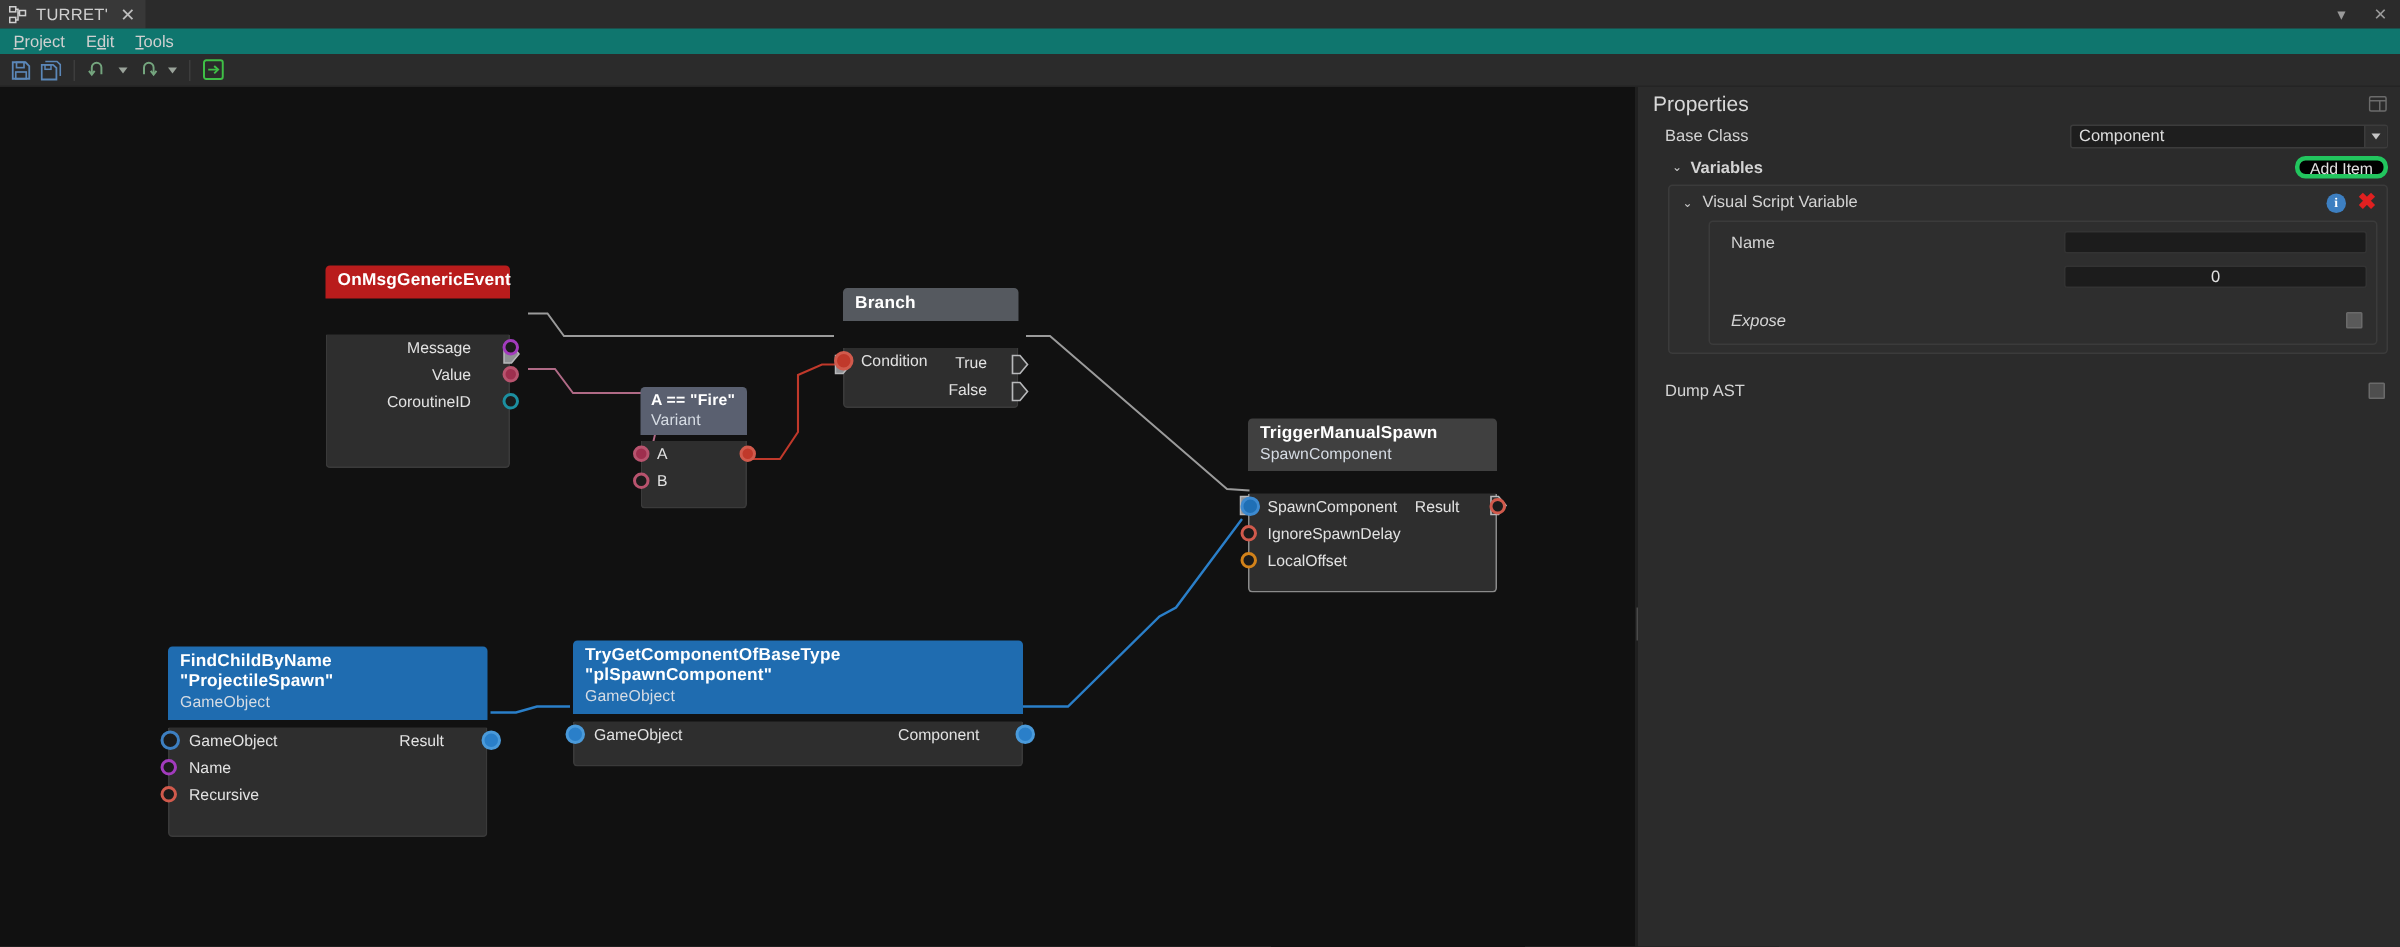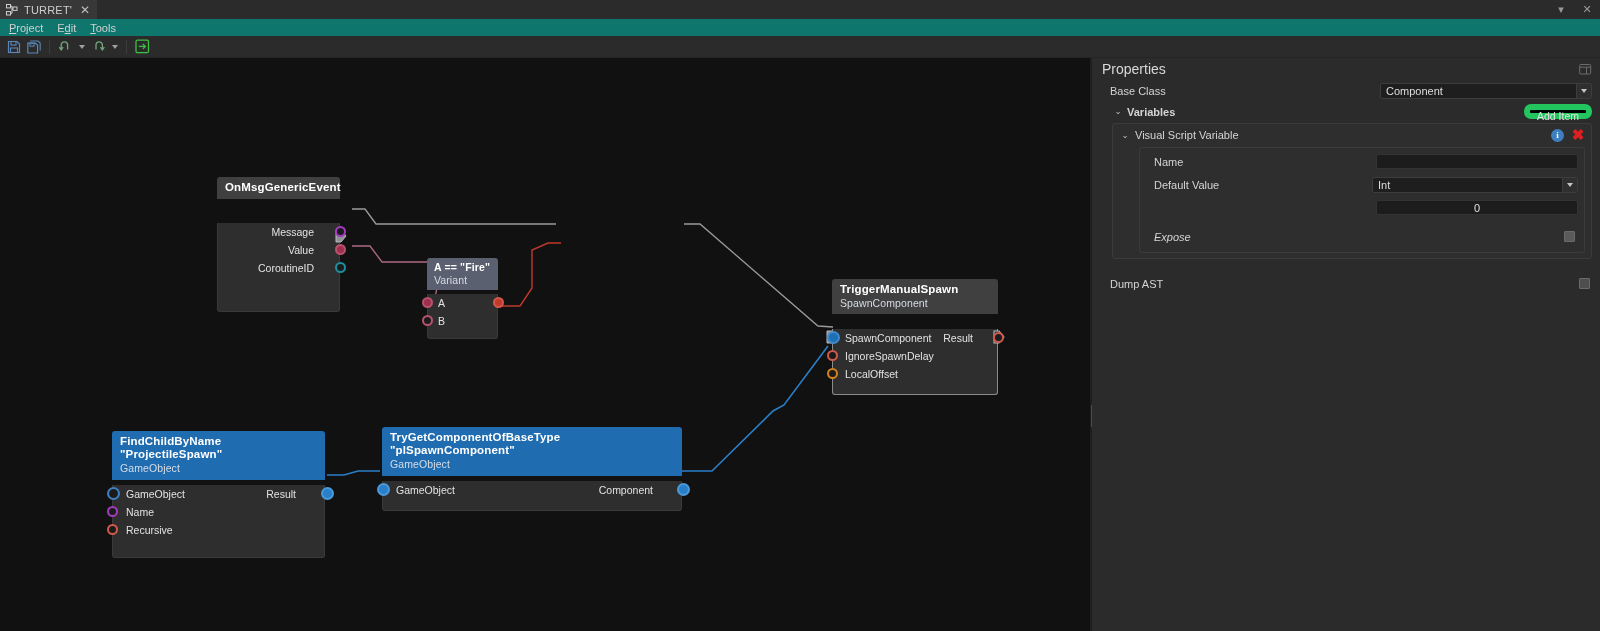--- a/index.html
+++ b/index.html
@@ -145,21 +145,21 @@
 
   .textfield {
     width: 202px; height: 15px; background: #1c1c1c; border: 1px solid #333;
     border-radius: 2px; color: #e0e0e0; font-size: 11px;
     font-family: "Liberation Sans", sans-serif;
     padding: 0 4px; text-align: center;
   }
   .textfield.blank { text-align: left; }
 
   .btn {
-    height: 15px; padding: 0 7px; background: #000000; border: 6px solid #22c55e;
+    height: 15px; padding: 0 7px; background: #000000; border: 3px solid #22c55e;
     border-radius: 7px; color: #e3e3e3; font-size: 10.5px; line-height: 13px;
     cursor: pointer; font-family: "Liberation Sans", sans-serif;
   }
 
   .group-box {
     margin: 1px 0 0 14px; border: 1px solid #3b3b3b; border-radius: 3px;
     background: #2e2e2e; padding: 1px 6px 5px 6px;
   }
   .var-head { display: flex; align-items: center; height: 20px; }
   .var-head .spacer { flex: 1; }
@@ -264,21 +264,21 @@
       <path d="M500,248 L520,248 L532,230 L532,192 L548,185 L561,185" fill="none" stroke="#c0392b" stroke-width="1.4"></path>
 
       <path d="M684,166 L700,166 L818,268 L833,269" fill="none" stroke="#9b9b9b" stroke-width="1.3"></path>
 
       <path d="M327,417 L344,417 L358,413 L380,413" fill="none" stroke="#2a7fc9" stroke-width="1.6"></path>
 
       <path d="M682,413 L712,413 L773,353 L784,347 L828,288" fill="none" stroke="#2a7fc9" stroke-width="1.6"></path>
     </svg>
 
     <div class="node" style="left:217px; top:119px; width:123px;">
-      <div class="node-title" style="background:#404040;">OnMsgGenericEvent</div>
+      <div class="node-title" style="background:#b91c1c;">OnMsgGenericEvent</div>
       <div class="node-body" style="height:89px;">
         <div class="exec-pin" style="left:117px; top:6px;">
           <svg width="12" height="14" viewBox="0 0 12 14">
               <path d="M1 1 H6 L11 7 L6 13 H1 Z" fill="#8f9194" stroke="#b8b9bb" stroke-width="1"></path>
             </svg>
         </div>
         <div class="pin-row" style="margin-top:24px;">
           <span class="pin-label right" style="right:25px;">Message</span>
           <span class="pin" style="left:117px; color:#a23bbd; border-color:#a23bbd;"></span>
         </div>
@@ -304,20 +304,46 @@
           <span class="pin-label" style="left:10px;">A</span>
           <span class="pin filled" style="left:65px; color:#c0392b; border-color:#d15a4c;"></span>
         </div>
         <div class="pin-row">
           <span class="pin" style="left:-6px; color:#9e2f4e; border-color:#b8536e;"></span>
           <span class="pin-label" style="left:10px;">B</span>
         </div>
       </div>
     </div>
 
+    <div class="node" style="left:562px; top:134px; width:117px;">
+      <div class="node-title" style="background:#55595f;">Branch</div>
+      <div class="node-body" style="height:40px;">
+        <div class="exec-pin" style="left:-7px; top:4px;">
+          <svg width="12" height="14" viewBox="0 0 12 14">
+              <path d="M1 1 H6 L11 7 L6 13 H1 Z" fill="#8f9194" stroke="#b8b9bb" stroke-width="1"></path>
+            </svg>
+        </div>
+        <div class="exec-pin" style="left:111px; top:4px;">
+          <svg width="12" height="14" viewBox="0 0 12 14">
+              <path d="M1 1 H6 L11 7 L6 13 H1 Z" fill="#2e2e2e" stroke="#b8b9bb" stroke-width="1.1"></path>
+            </svg>
+        </div>
+        <span class="pin-label" style="right:20px; left:auto; top:1px;">True</span>
+        <div class="exec-pin" style="left:111px; top:22px;">
+          <svg width="12" height="14" viewBox="0 0 12 14">
+              <path d="M1 1 H6 L11 7 L6 13 H1 Z" fill="#2e2e2e" stroke="#b8b9bb" stroke-width="1.1"></path>
+            </svg>
+        </div>
+        <span class="pin-label" style="right:20px; left:auto; top:19px;">False</span>
+        <div class="pin-row" style="margin-top:18px;">
+          <span class="pin filled" style="left:-7px; width:13px; height:13px; top:2px; color:#c0392b; border-color:#d15a4c;"></span>
+          <span class="pin-label" style="left:11px;">Condition</span>
+        </div>
+      </div>
+    </div>
 
     <div class="node selected" style="left:832px; top:221px; width:166px;">
       <div class="node-title" style="background:#404040;">
         <span>TriggerManualSpawn</span>
         <span class="node-subtitle">SpawnComponent</span>
       </div>
       <div class="node-body" style="height:66px;">
         <div class="exec-pin" style="left:-7px; top:1px;">
           <svg width="12" height="14" viewBox="0 0 12 14">
               <path d="M1 1 H6 L11 7 L6 13 H1 Z" fill="#8f9194" stroke="#b8b9bb" stroke-width="1"></path>
@@ -435,31 +461,20 @@
 
         <div class="sub-box">
 
           <div class="prow" style="padding-left:14px;">
             <span class="prow-label">Name</span>
             <div class="field-col">
               <input class="textfield blank" type="text" value="" style="">
             </div>
           </div>
 
-          <div class="prow" style="padding-left:14px; margin-top:2px;">
-            <span class="prow-label">Default Value</span>
-            <div class="field-col">
-              <div class="combo" style="width:206px;">
-                <span class="cval">Int</span>
-                <span class="cbtn">
-                    <i></i>
-                  </span>
-              </div>
-            </div>
-          </div>
 
           <div class="prow" style="padding-left:14px; margin-top:2px;">
             <span class="prow-label"></span>
             <div class="field-col">
               <input class="textfield" type="text" value="0" style="">
             </div>
           </div>
 
           <div class="prow" style="padding-left:14px; margin-top:8px;font-style:italic;">
             <span class="prow-label">Expose</span>

